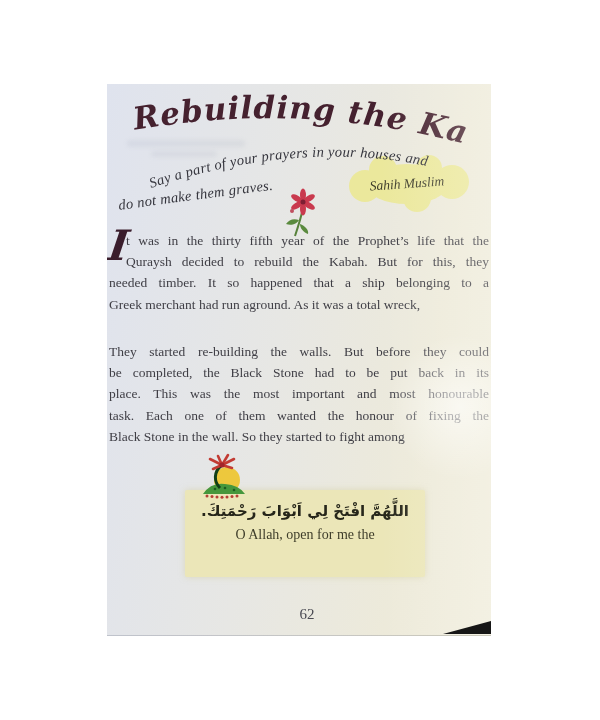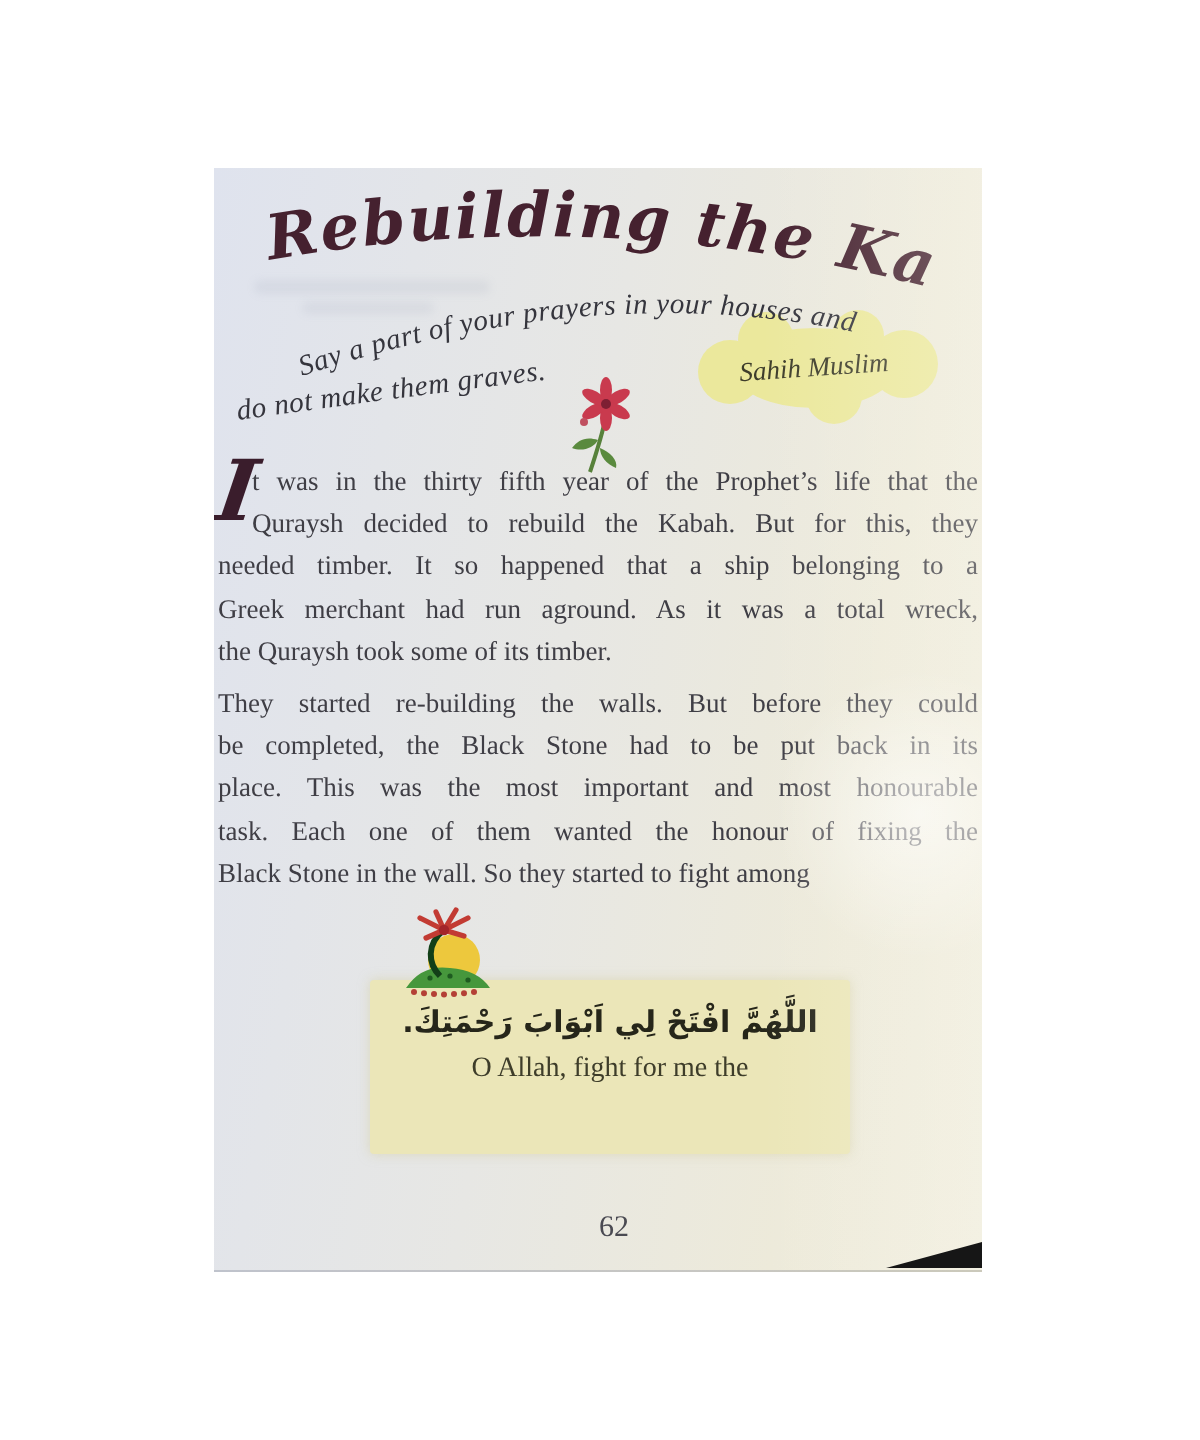--- a/index.html
+++ b/index.html
@@ -142,35 +142,34 @@
     </g>
   </svg>
 
   <span class="drop-cap">I</span>
 
   <div class="para para1">
       <div class="line">t was in the thirty fifth year of the Prophet’s life that the</div>
       <div class="line">Quraysh decided to rebuild the Kabah. But for this, they</div>
       <div class="line">needed timber. It so happened that a ship belonging to a</div>
       <div class="line">Greek merchant had run aground. As it was a total wreck,</div>
-      <div class="line">the Quraysh took some of its timber.</div>
     </div>
 
   <div class="para para2">
       <div class="line">They started re-building the walls. But before they could</div>
       <div class="line">be completed, the Black Stone had to be put back in its</div>
       <div class="line">place. This was the most important and most honourable</div>
       <div class="line">task. Each one of them wanted the honour of fixing the</div>
       <div class="line">Black Stone in the wall. So they started to fight among</div>
     </div>
 
   <div class="dua-box">
     <div class="dua-arabic">اللَّهُمَّ افْتَحْ لِي اَبْوَابَ رَحْمَتِكَ.</div>
     <div class="dua-english">
-      <div>O Allah, fight for me the</div>
+      <div>O Allah, open for me the</div>
     </div>
   </div>
 
   <div class="page-number">62</div>
 
   <div class="glare1"></div>
   <div class="glare2"></div>
   <div class="edge-wedge"></div>
 </div>
 

